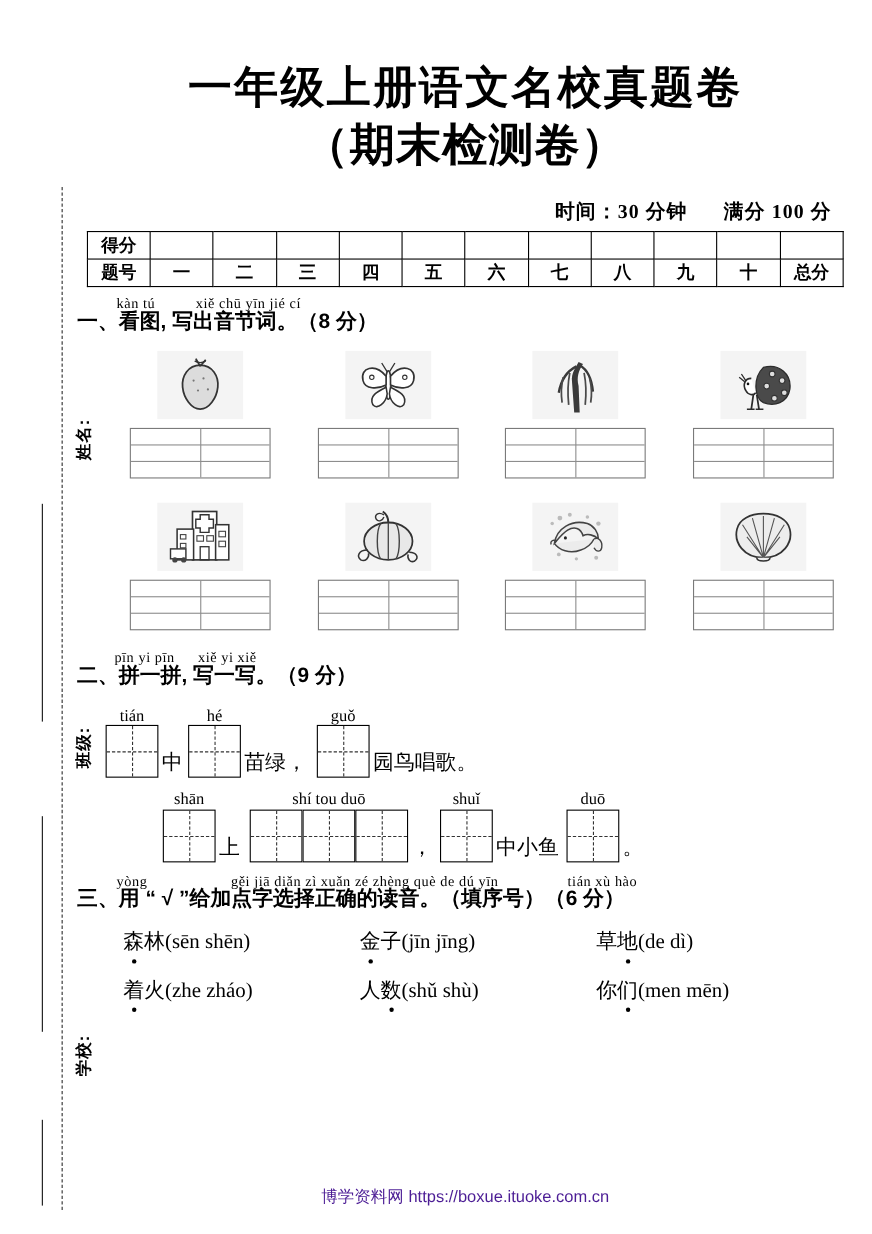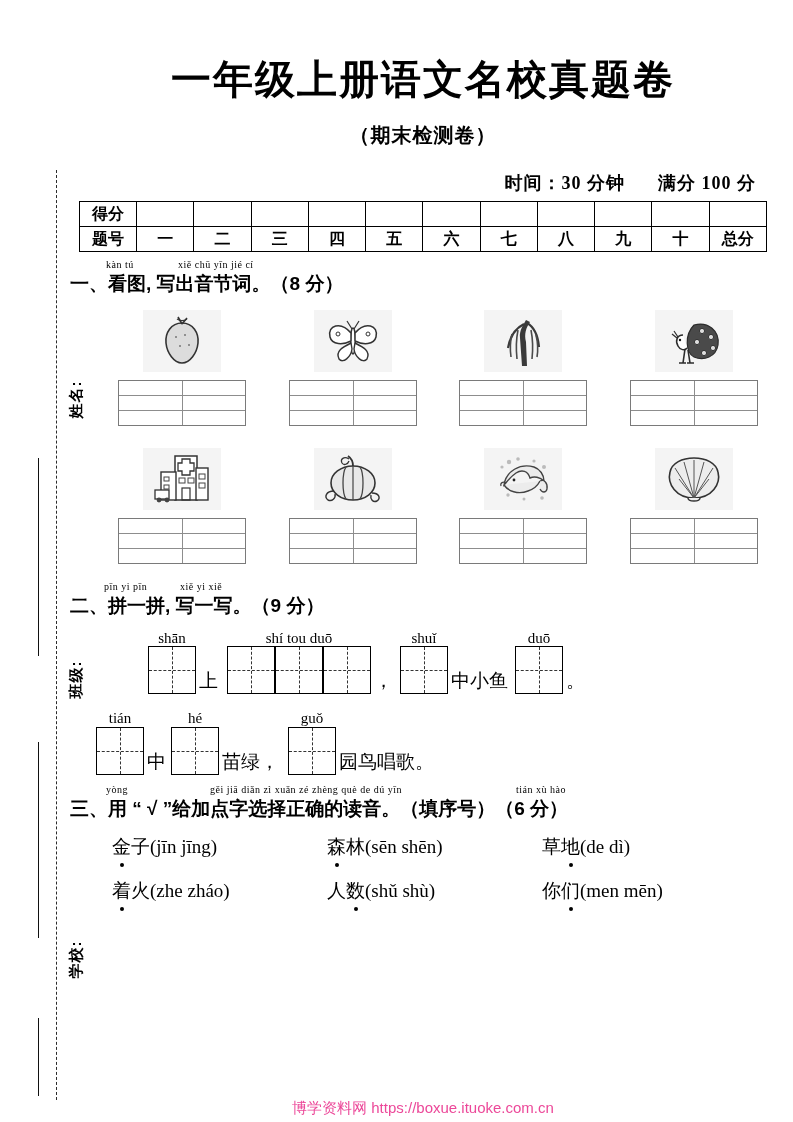--- a/index.html
+++ b/index.html
@@ -66,24 +66,24 @@
     margin-top: 57px;
     text-align: center;
     font-size: 40px;
     font-weight: bold;
     letter-spacing: 2px;
     font-family: "Liberation Serif", "DejaVu Serif", serif;
     line-height: 1.15;
   }
   .title-sub {
     text-align: center;
-    font-size: 20px;
+    font-size: 41px;
     font-weight: bold;
     letter-spacing: 1px;
-    margin-top: 20px;
+    margin-top: 4px;
     line-height: 1.2;
   }
 
   
   .exam-meta {
     margin-top: 24px;
     padding-right: 22px;
     text-align: right;
     font-size: 18px;
     font-weight: bold;
@@ -121,21 +121,21 @@
     font-size: 19px;
     font-weight: bold;
     font-family: "Liberation Sans", "DejaVu Sans", sans-serif;
     white-space: nowrap;
     letter-spacing: 0px;
     line-height: 1.25;
   }
   .sec-head .py-over {
     position: absolute;
     top: -13px;
-    font-size: 10px;
+    font-size: 13px;
     font-weight: normal;
     font-family: "Liberation Serif", "DejaVu Serif", serif;
     letter-spacing: 0.5px;
     white-space: nowrap;
   }
 
   
   .pic-row {
     display: flex;
     justify-content: space-between;
@@ -229,24 +229,24 @@
     width: 4px; height: 4px;
     margin-left: -2px;
     background: #000;
     border-radius: 50%;
   }
 
   
   .footer {
     position: absolute;
     left: 0; right: 0;
-    bottom: 4px;
+    bottom: 24px;
     text-align: center;
     font-size: 15px;
-    color: #ec4899;
+    color: #4c1d95;
     font-family: "Liberation Sans", "DejaVu Sans", sans-serif;
   }
 </style>
 </head>
 <body>
 
 <div class="left-margin">
   <div class="cut-line"></div>
 
   <div class="vlabel n1">姓名:</div>
@@ -476,20 +476,55 @@
     </div>
   </div>
 
   <div class="sec" style="margin-top:30px;">
     <div class="sec-head">
       <span class="py-over" style="left:34px;">pīn yi pīn</span>
       <span class="py-over" style="left:110px;">xiě yi xiě</span>
       <span>二、</span><span>拼一拼, 写一写。</span><span>（9 分）</span>
     </div>
 
+    <div style="padding-left:26px; margin-top:16px;">
+      <div style="display:flex; align-items:flex-end;">
+        <div>
+          <div class="py-label" style="width:48px;">tián</div>
+          <div class="tz-group">
+            <div class="tz">
+                <div class="cx"></div>
+                <div class="cy"></div>
+              </div>
+          </div>
+        </div>
+        <div class="inline-cn">中</div>
+        <div style="margin-left:2px;">
+          <div class="py-label" style="width:48px;">hé</div>
+          <div class="tz-group">
+            <div class="tz">
+                <div class="cx"></div>
+                <div class="cy"></div>
+              </div>
+          </div>
+        </div>
+        <div class="inline-cn">苗绿，</div>
+        <div style="margin-left:6px;">
+          <div class="py-label" style="width:48px;">guǒ</div>
+          <div class="tz-group">
+            <div class="tz">
+                <div class="cx"></div>
+                <div class="cy"></div>
+              </div>
+          </div>
+        </div>
+        <div class="inline-cn">园鸟唱歌。</div>
+      </div>
+    </div>
+
     <div style="padding-left:78px; margin-top:12px;">
       <div style="display:flex; align-items:flex-end;">
         <div>
           <div class="py-label" style="width:48px;">shān</div>
           <div class="tz-group">
             <div class="tz">
                 <div class="cx"></div>
                 <div class="cy"></div>
               </div>
           </div>
@@ -526,73 +561,38 @@
         <div style="margin-left:4px;">
           <div class="py-label" style="width:48px;">duō</div>
           <div class="tz-group">
             <div class="tz">
                 <div class="cx"></div>
                 <div class="cy"></div>
               </div>
           </div>
         </div>
         <div class="inline-cn">。</div>
-      </div>
-    </div>
-
-    <div style="padding-left:26px; margin-top:16px;">
-      <div style="display:flex; align-items:flex-end;">
-        <div>
-          <div class="py-label" style="width:48px;">tián</div>
-          <div class="tz-group">
-            <div class="tz">
-                <div class="cx"></div>
-                <div class="cy"></div>
-              </div>
-          </div>
-        </div>
-        <div class="inline-cn">中</div>
-        <div style="margin-left:2px;">
-          <div class="py-label" style="width:48px;">hé</div>
-          <div class="tz-group">
-            <div class="tz">
-                <div class="cx"></div>
-                <div class="cy"></div>
-              </div>
-          </div>
-        </div>
-        <div class="inline-cn">苗绿，</div>
-        <div style="margin-left:6px;">
-          <div class="py-label" style="width:48px;">guǒ</div>
-          <div class="tz-group">
-            <div class="tz">
-                <div class="cx"></div>
-                <div class="cy"></div>
-              </div>
-          </div>
-        </div>
-        <div class="inline-cn">园鸟唱歌。</div>
       </div>
     </div>
   </div>
 
   <div class="sec" style="margin-top:22px;">
     <div class="sec-head">
       <span class="py-over" style="left:36px;">yòng</span>
       <span class="py-over" style="left:140px;">gěi jiā diǎn zì xuǎn zé zhèng què de dú yīn</span>
       <span class="py-over" style="left:446px;">tián xù hào</span>
       <span>三、</span><span>用 “ √ ”给加点字选择正确的读音。（填序号）</span><span>（6 分）</span>
     </div>
 
     <div class="pron-row" style="margin-top:14px;">
       <div class="pron-item" style="width:215px;">
+        <span class="dotted">森</span><span>林</span><span>(sēn  shēn)</span>
+      </div>
+      <div class="pron-item" style="width:215px;">
         <span class="dotted">金</span><span>子</span><span>(jīn  jīng)</span>
-      </div>
-      <div class="pron-item" style="width:215px;">
-        <span class="dotted">森</span><span>林</span><span>(sēn  shēn)</span>
       </div>
       <div class="pron-item">
         <span>草</span><span class="dotted">地</span><span>(de  dì)</span>
       </div>
     </div>
 
     <div class="pron-row" style="margin-top:18px;">
       <div class="pron-item" style="width:215px;">
         <span class="dotted">着</span><span>火</span><span>(zhe  zháo)</span>
       </div>

